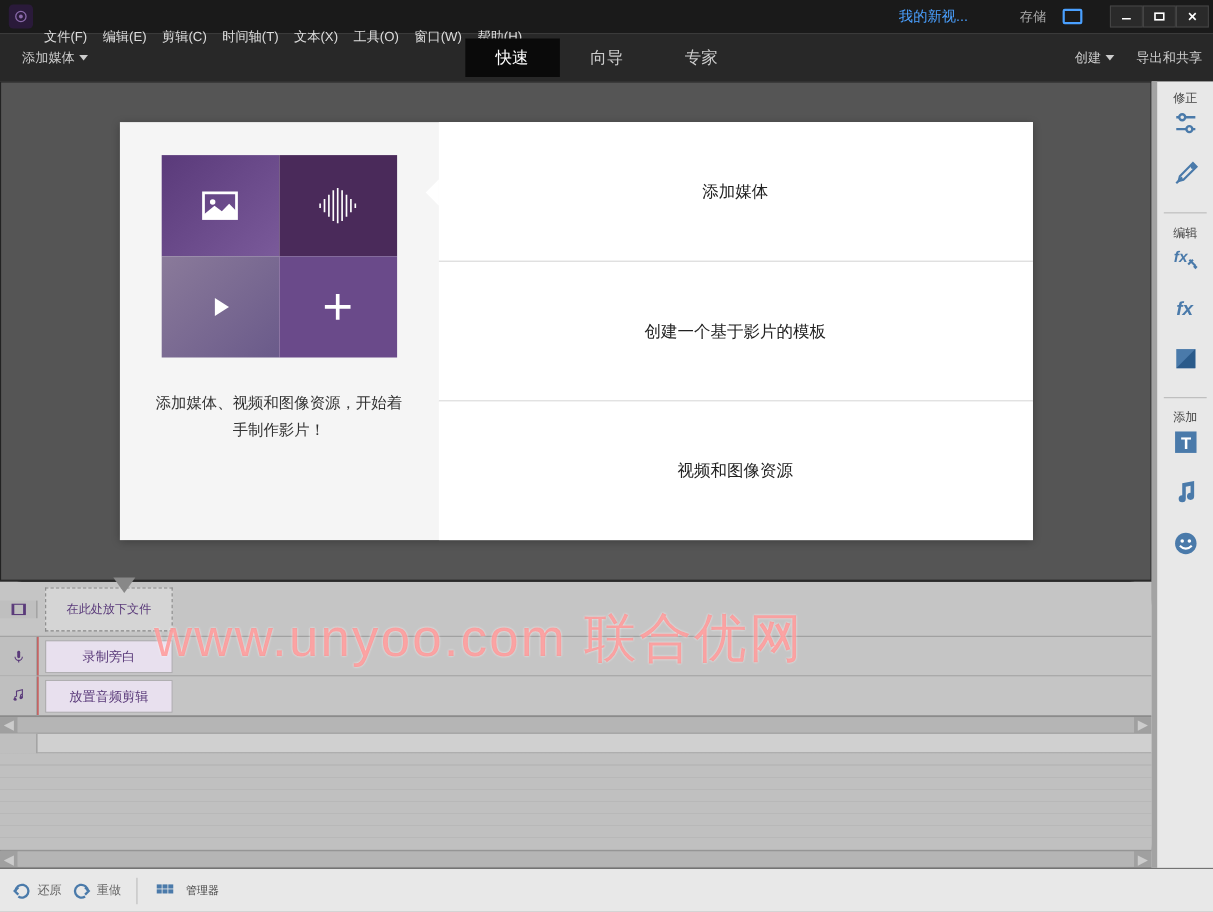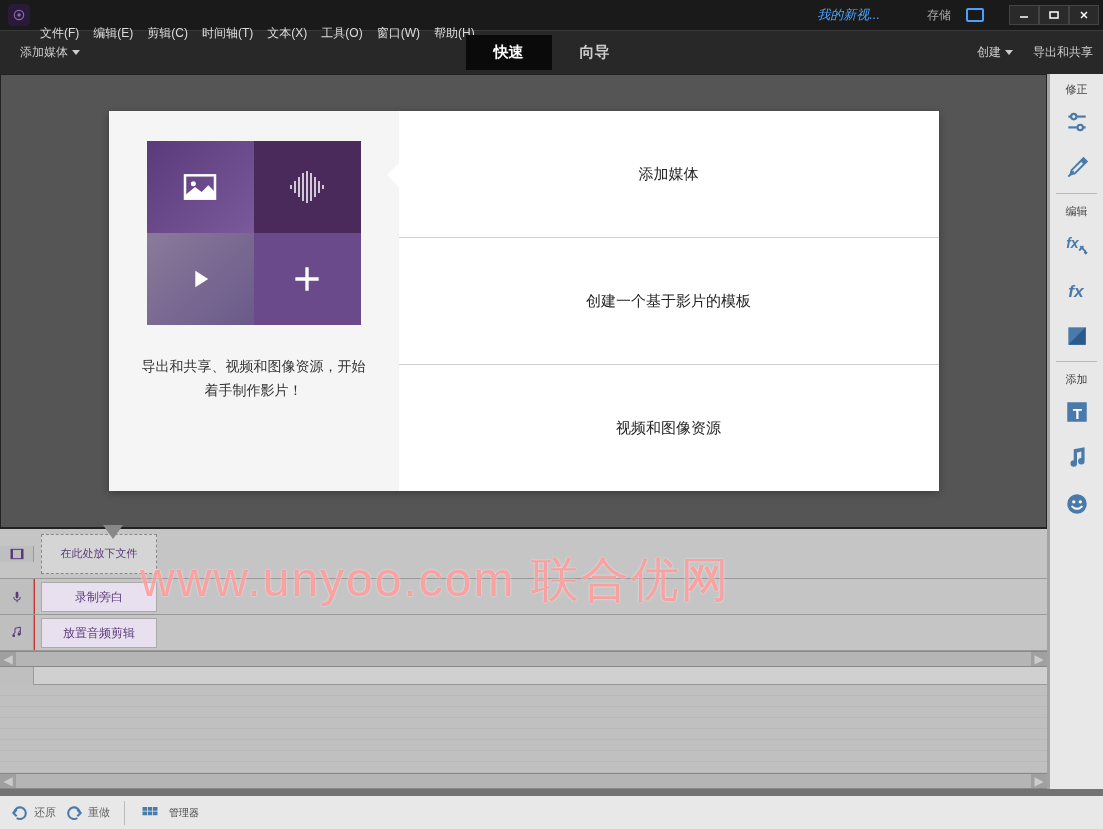--- a/index.html
+++ b/index.html
@@ -29,21 +29,21 @@
   border-radius: 4px;
   display: flex;
   align-items: center;
   justify-content: center;
   margin: 0 10px 0 4px;
 }
 .logo svg { width: 14px; height: 14px; }
 .menu-items { display: flex; gap: 14px; margin-top: 36px; }
 .menu-item { color: #ddd; font-size: 12px; cursor: pointer; }
 .titlebar-right { margin-left: auto; display: flex; align-items: center; gap: 15px; }
-.project-name { color: #4aa0ff; font-style: italic; font-size: 13px; }
+.project-name { color: #4aa0ff; font-size: 13px; }
 .save-label { color: #aaa; font-size: 12px; margin-left: 32px; }
 .monitor-icon { width: 18px; height: 14px; border: 2px solid #4aa0ff; border-radius: 2px; display: inline-block; }
 .window-controls { display: flex; margin-left: 10px; }
 .window-btn {
   width: 30px; height: 20px;
   background: #2a2a2a;
   border: 1px solid #444;
   display: flex;
   align-items: center;
   justify-content: center;
@@ -74,21 +74,21 @@
   display: flex;
   position: absolute;
   left: 50%;
   transform: translateX(-50%);
 }
 .tab {
   padding: 8px 28px;
   font-size: 15px;
   color: #ccc;
   cursor: pointer;
-  font-weight: 700;
+  font-weight: 400;
 }
 .tab.active {
   background: #0a0a0a;
   color: #fff;
 }
 .secondbar-right {
   margin-left: auto;
   display: flex;
   gap: 20px;
   padding-right: 10px;
@@ -182,20 +182,21 @@
 }
 .option-row:last-child { border-bottom: none; }
 
 
 .timeline-area {
   flex: 1;
   display: flex;
   flex-direction: column;
   background: #c8c8c8;
   border-top: 1px solid #222;
+  border-radius: 22px;
 }
 .timeline-track {
   display: flex;
   border-bottom: 1px solid #999;
   background: #c5c5c5;
 }
 .track-icon {
   width: 34px;
   display: flex;
   align-items: center;
@@ -289,45 +290,44 @@
     to bottom,
     #c0c0c0 0px, #c0c0c0 10px,
     #b8b8b8 10px, #b8b8b8 11px
   );
 }
 
 
 .right-sidebar {
   width: 56px;
   background: #e8e8e8;
-  border-left: 3px solid #a3a3a3;
+  border-left: 5px solid #a3a3a3;
   display: flex;
   flex-direction: column;
 }
 .sidebar-section-label {
   font-size: 11px;
   color: #444;
   text-align: center;
   padding: 8px 0 2px;
 }
 .sidebar-btn {
   height: 46px;
   display: flex;
-  align-items: center;
   justify-content: center;
   cursor: pointer;
 }
 .sidebar-btn svg { width: 26px; height: 26px; fill: #4a7aaa; }
 .sidebar-divider { height: 1px; background: #bbb; margin: 2px 6px; }
 
 
 .bottombar {
   height: 40px;
   background: #e8e8e8;
-  border-top: 7px solid #737373;
+  border-top: 1px solid #737373;
   display: flex;
   align-items: center;
   padding: 0 10px;
   gap: 8px;
 }
 .undo-redo {
   display: flex;
   align-items: center;
   gap: 4px;
   cursor: pointer;
@@ -392,20 +392,21 @@
 </div>
 
 <div class="secondbar">
   <div class="add-media-dd">
     <span>添加媒体</span>
       <span class="tri-down"></span>
   </div>
   <div class="tabs">
     <div class="tab active">快速</div>
     <div class="tab">向导</div>
+    <div class="tab">专家</div>
   </div>
   <div class="secondbar-right">
     <div class="dd-link">
       <span>创建</span>
         <span class="tri-down"></span>
     </div>
     <div class="dd-link">
       <span>导出和共享</span>
     </div>
   </div>
@@ -444,21 +445,21 @@
               <svg viewBox="0 0 24 24">
                   <path d="M8 5 L19 12 L8 19 Z"></path>
                 </svg>
             </div>
             <div class="quad quad-plus">
               <svg viewBox="0 0 24 24">
                   <path d="M11 5 L13 5 L13 11 L19 11 L19 13 L13 13 L13 19 L11 19 L11 13 L5 13 L5 11 L11 11 Z"></path>
                 </svg>
             </div>
           </div>
-          <div class="welcome-desc">导出和共享、视频和图像资源，开始着手制作影片！</div>
+          <div class="welcome-desc">添加媒体、视频和图像资源，开始着手制作影片！</div>
         </div>
         <div class="welcome-right">
           <div class="pointer-arrow"></div>
           <div class="option-row">添加媒体</div>
           <div class="option-row">创建一个基于影片的模板</div>
           <div class="option-row">视频和图像资源</div>
         </div>
       </div>
     </div>
 

